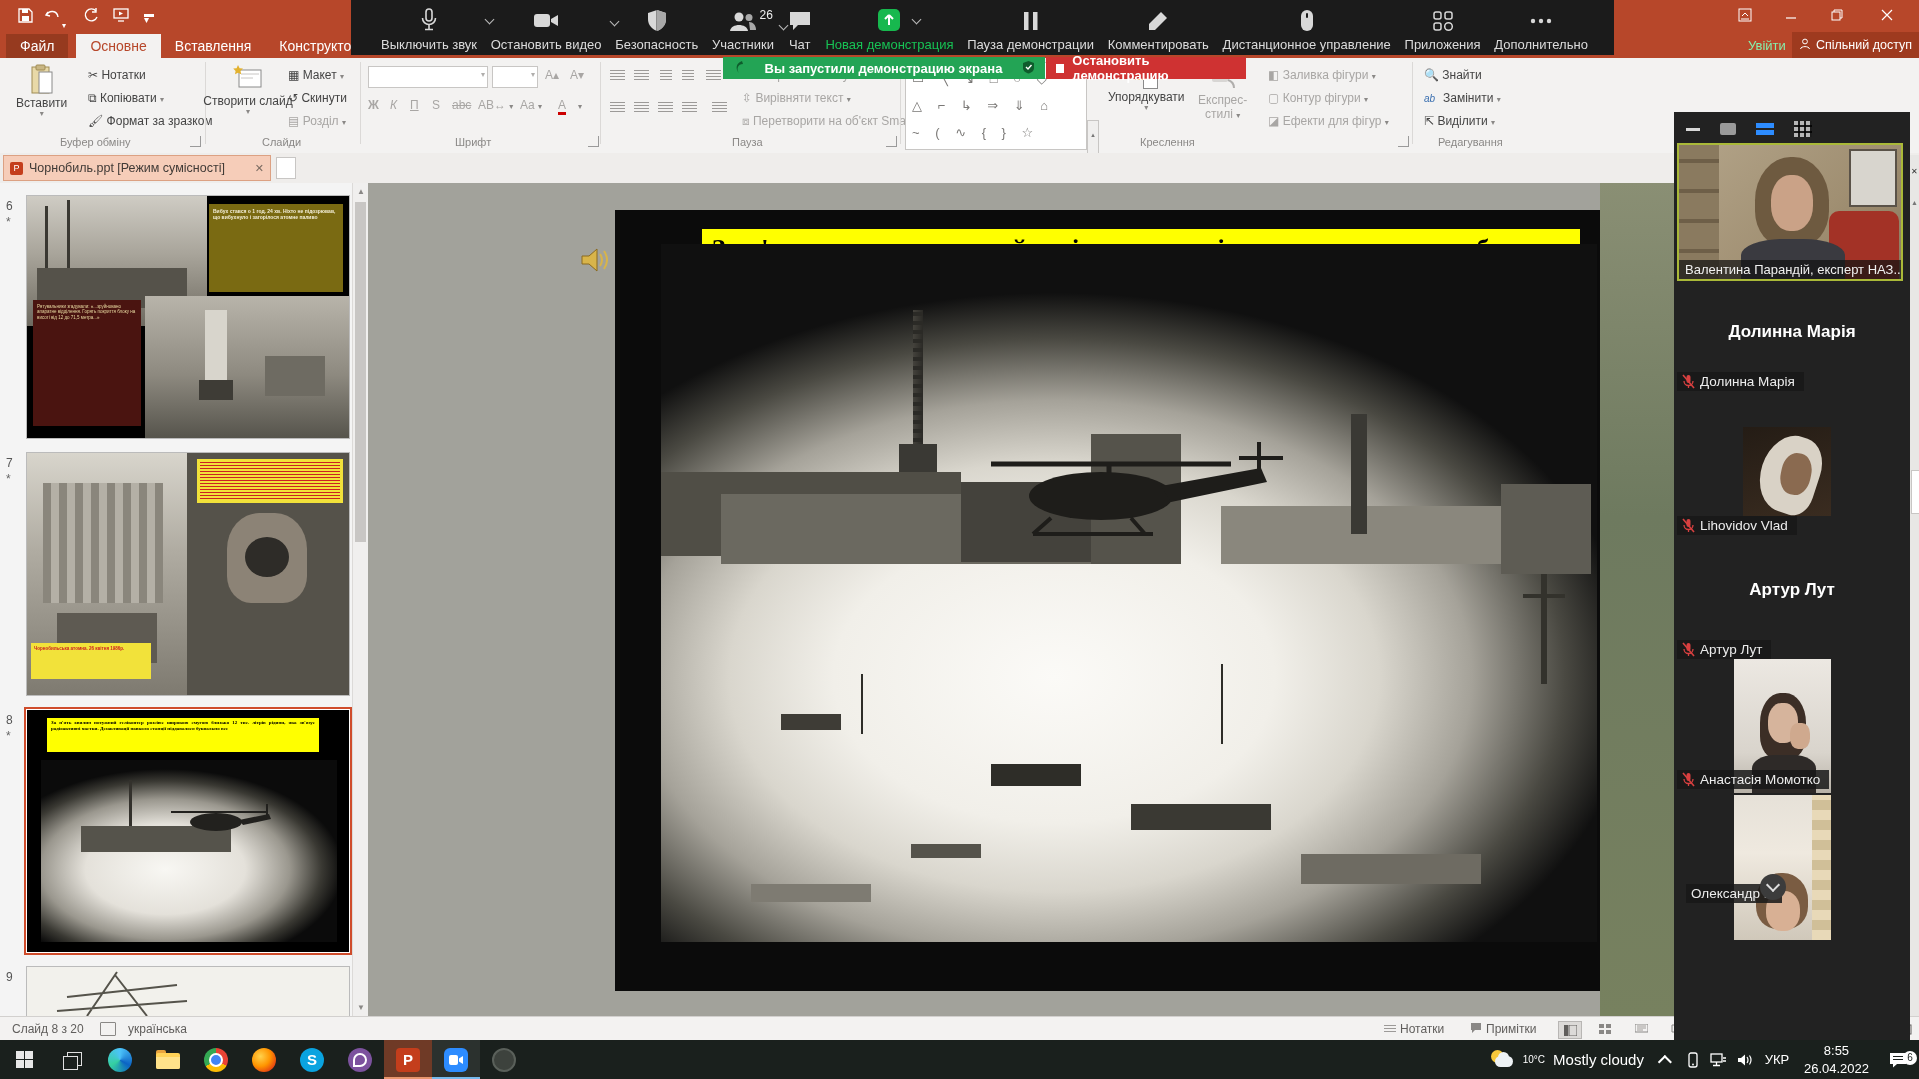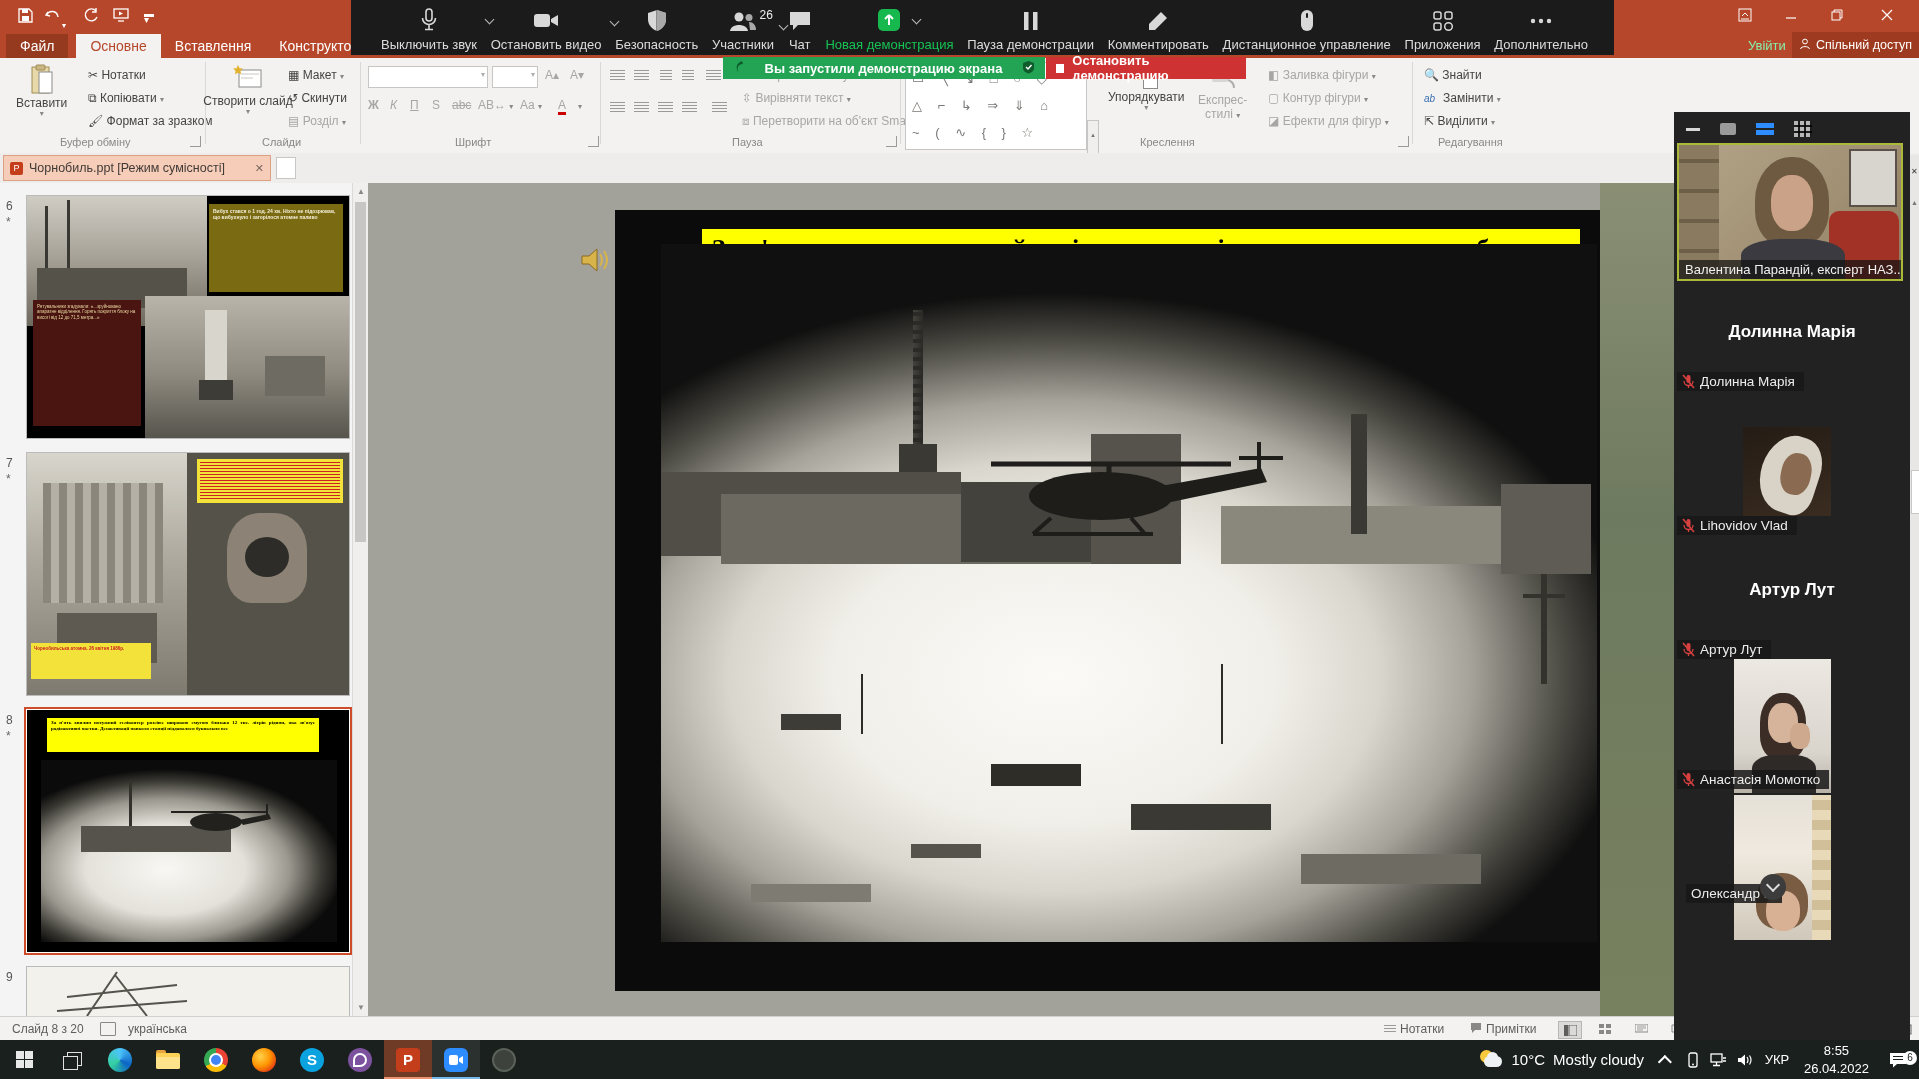--- a/index.html
+++ b/index.html
@@ -685,21 +685,21 @@
         <span style="width:24px;height:24px;border-radius:50%;background:#3d423d;border:2px solid #5a605a;display:inline-block;box-sizing:border-box;"></span>
       </div>
 
     <div style="margin-left:auto;display:flex;align-items:center;gap:0;">
       <div style="display:flex;align-items:center;gap:8px;padding:0 10px;">
         <span style="position:relative;width:26px;height:20px;display:inline-block;">
           <span style="position:absolute;left:2px;top:0;width:13px;height:13px;border-radius:50%;background:#f8c93c;"></span>
           <span style="position:absolute;left:6px;top:6px;width:18px;height:11px;border-radius:8px;background:#eef2f5;"></span>
           <span style="position:absolute;left:9px;top:2px;width:11px;height:11px;border-radius:50%;background:#eef2f5;"></span>
         </span>
-        <span style="color:#fff;font-size:15px;">10°C</span>
+        <span style="color:#fff;font-size:10px;">10°C</span>
         <span style="color:#fff;font-size:15px;">Mostly cloudy</span>
       </div>
       <div class="trayico" style="width:26px;">
           <span style="width:8px;height:8px;border-left:2px solid #fff;border-top:2px solid #fff;transform:rotate(45deg) translateY(3px);display:inline-block;"></span>
         </div>
       <div class="trayico" style="width:26px;">
           <svg width="16" height="16" viewBox="0 0 16 16">
             <rect x="4" y="1" width="8" height="14" rx="2" fill="none" stroke="#fff" stroke-width="1.3"></rect>
             <circle cx="8" cy="12.5" r="0.9" fill="#fff"></circle>
           </svg>

